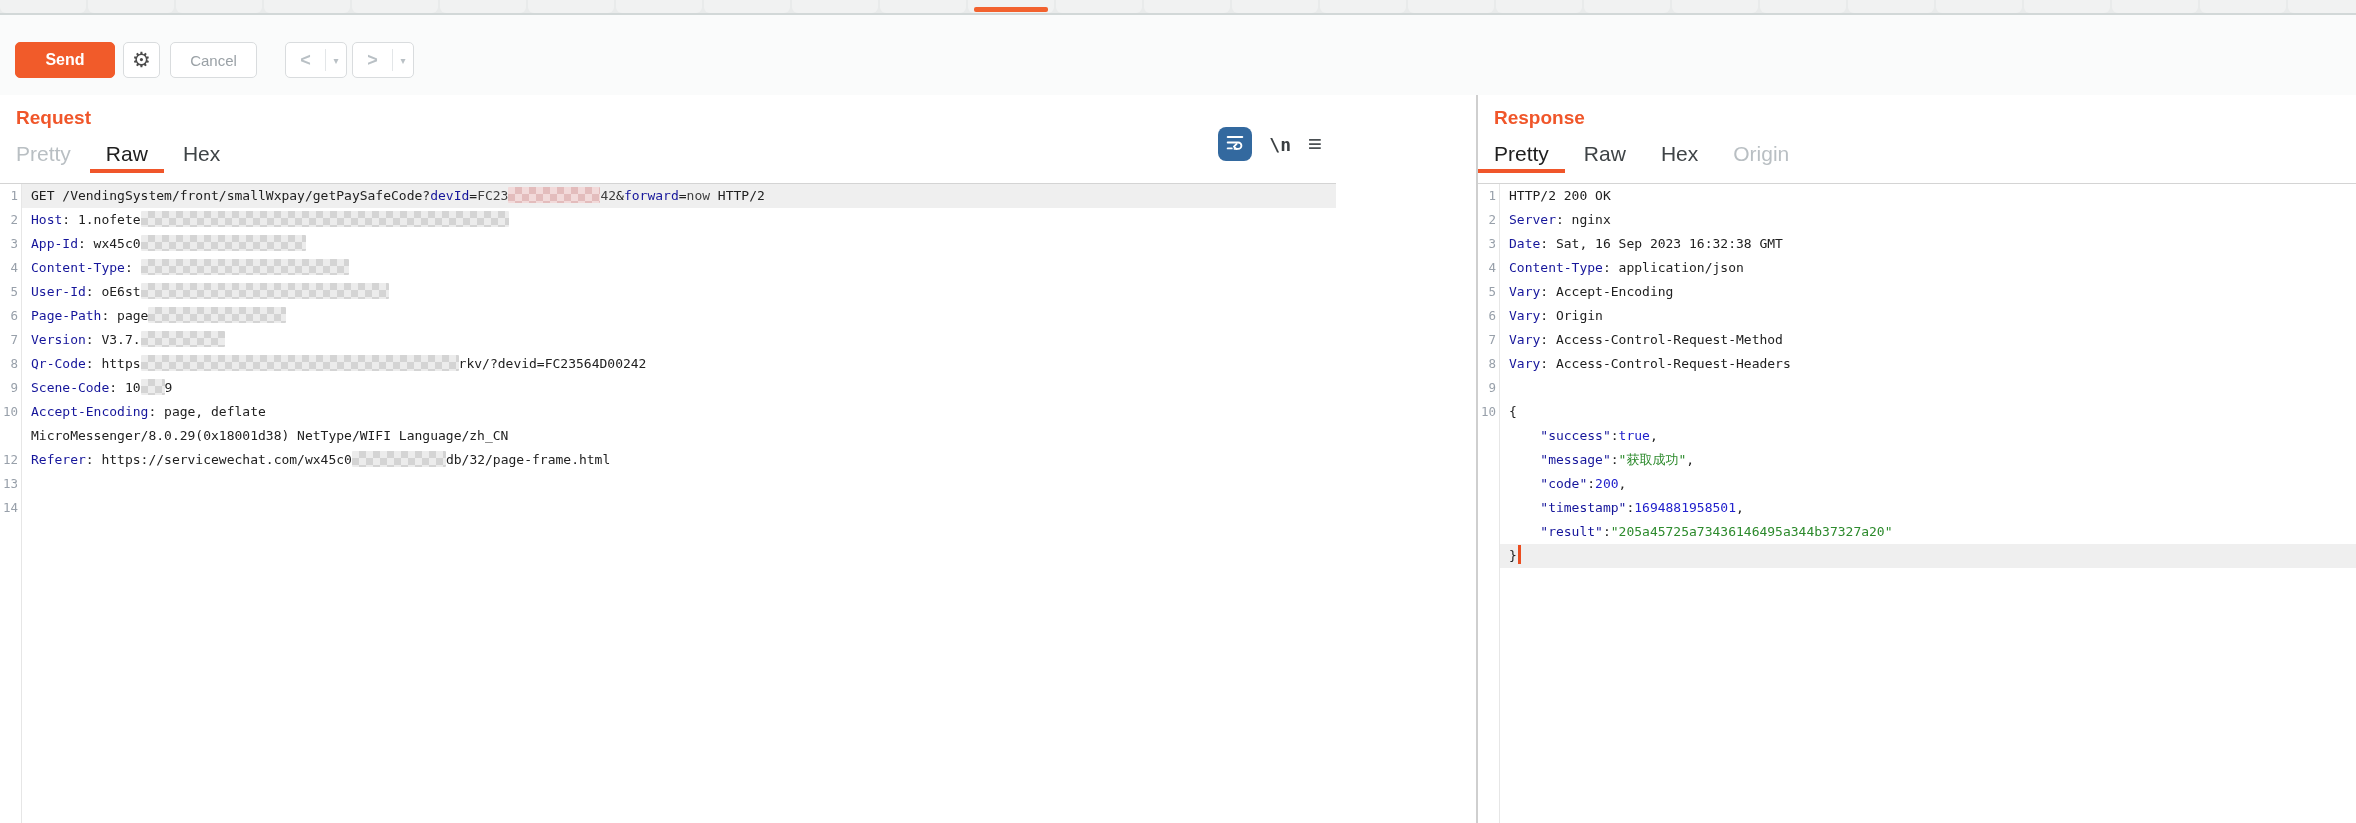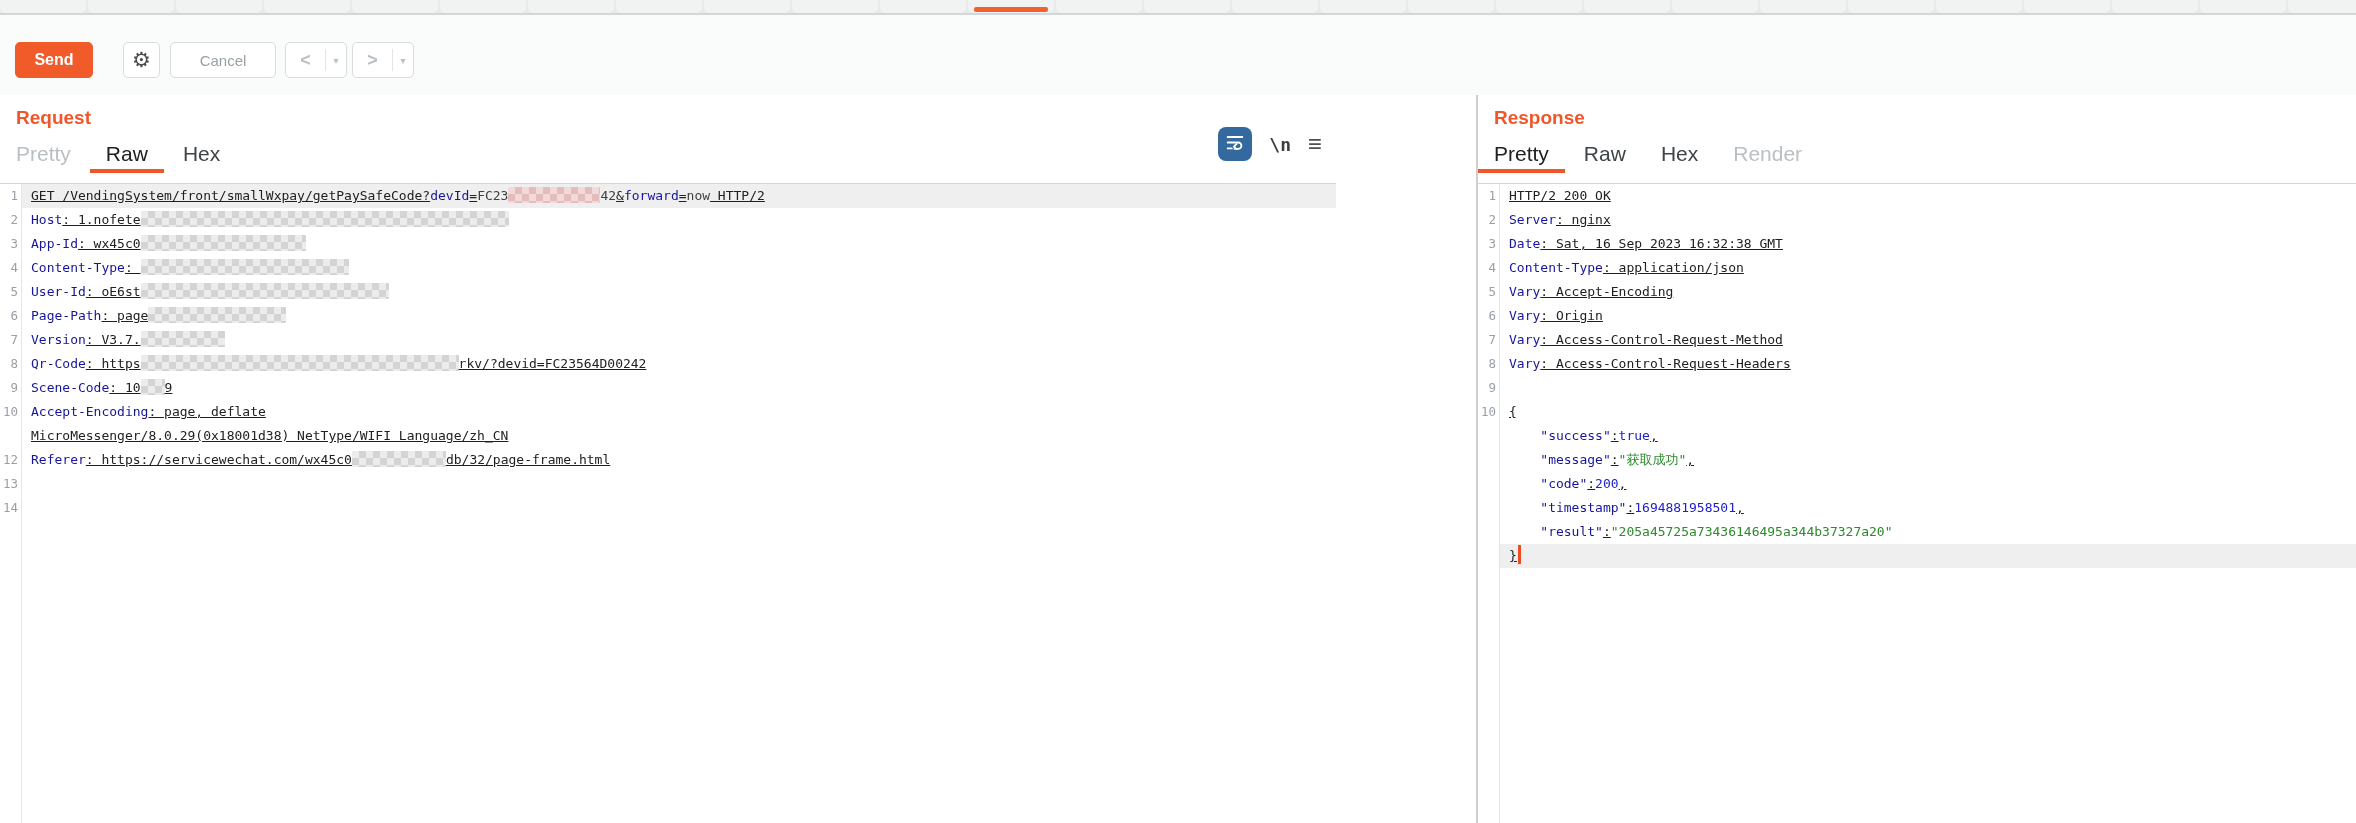--- a/index.html
+++ b/index.html
@@ -28,25 +28,25 @@
     position:absolute;left:0;top:15px;width:2356px;height:80px;
     background:#fafbfb;
   }
   .btn{
     position:absolute;top:27px;height:36px;box-sizing:border-box;
     border:1px solid #d9dcde;border-radius:5px;background:#ffffff;
     display:flex;align-items:center;justify-content:center;
     font-size:15px;color:#9aa1a6;cursor:default;
   }
   .btn-send{
-    left:15px;width:78px;background:#f15b2a;border-color:#f15b2a;
+    left:15px;width:100px;background:#f15b2a;border-color:#f15b2a;
     color:#ffffff;font-weight:700;font-size:16px;
   }
   .btn-gear{left:123px;width:37px;font-size:21px;color:#4c4c4c;}
-  .btn-cancel{left:170px;width:106px;}
+  .btn-cancel{left:170px;width:87px;}
   .btn-split{display:flex;align-items:stretch;padding:0;}
   .btn-back{left:285px;width:62px;}
   .btn-fwd{left:352px;width:62px;}
   .split-main{flex:1;display:flex;align-items:center;justify-content:center;
     font-size:18px;color:#b9c0c5;font-weight:700;}
   .split-sep{width:1px;background:#e3e6e8;margin:6px 0;}
   .split-dd{width:20px;display:flex;align-items:center;justify-content:center;
     font-size:10px;color:#b9c0c5;}
   
   .panel{position:absolute;top:95px;bottom:0;background:#ffffff;}
@@ -87,21 +87,21 @@
       #ffffff;
   }
   .code-line{display:flex;height:24px;line-height:24px;}
   .ln{
     width:18px;flex:0 0 auto;text-align:right;padding-right:3px;
     color:#98a0aa;font-size:12.5px;
   }
   .gutter-pad{width:1px;flex:0 0 auto;}
   .code{flex:1;padding-left:9px;white-space:pre;color:#212121;}
   .code-line.hl .code{background:#efefef;}
-  .c-p{color:#212121;text-decoration:underline;}
+  .c-p{color:#212121;}
   .c-n{color:#16169b;}
   .c-v{color:#404040;text-align:right;}
   .c-g{color:#2c8a2c;}
   .c-d{color:#2121cc;}
   .redact{
     display:inline-block;height:16px;vertical-align:-3px;border-radius:1px;
     background:repeating-conic-gradient(#d4d4d4 0% 25%, #ececec 0% 50%) 0 0 / 14px 14px;
   }
   .redact-pink{
     background:repeating-conic-gradient(#e3bcbc 0% 25%, #f2dada 0% 50%) 0 0 / 14px 14px;
@@ -260,21 +260,21 @@
 </div>
 
 <div class="panel-divider"></div>
 
 <div class="panel panel-response">
   <div class="panel-title">Response</div>
   <div class="viewtabs" id="resp-tabs">
       <span class="vtab t-active">Pretty</span>
       <span class="vtab t-normal">Raw</span>
       <span class="vtab t-normal">Hex</span>
-      <span class="vtab t-disabled">Render</span>
+      <span class="vtab t-disabled">Origin</span>
     </div>
   <div class="editor" id="resp-editor">
       <div class="code-line">
         <span class="ln">1</span>
         <span class="gutter-pad"></span>
         <span class="code"><span class="c-p">HTTP/2 200 OK</span></span>
       </div>
       <div class="code-line">
         <span class="ln">2</span>
         <span class="gutter-pad"></span>

